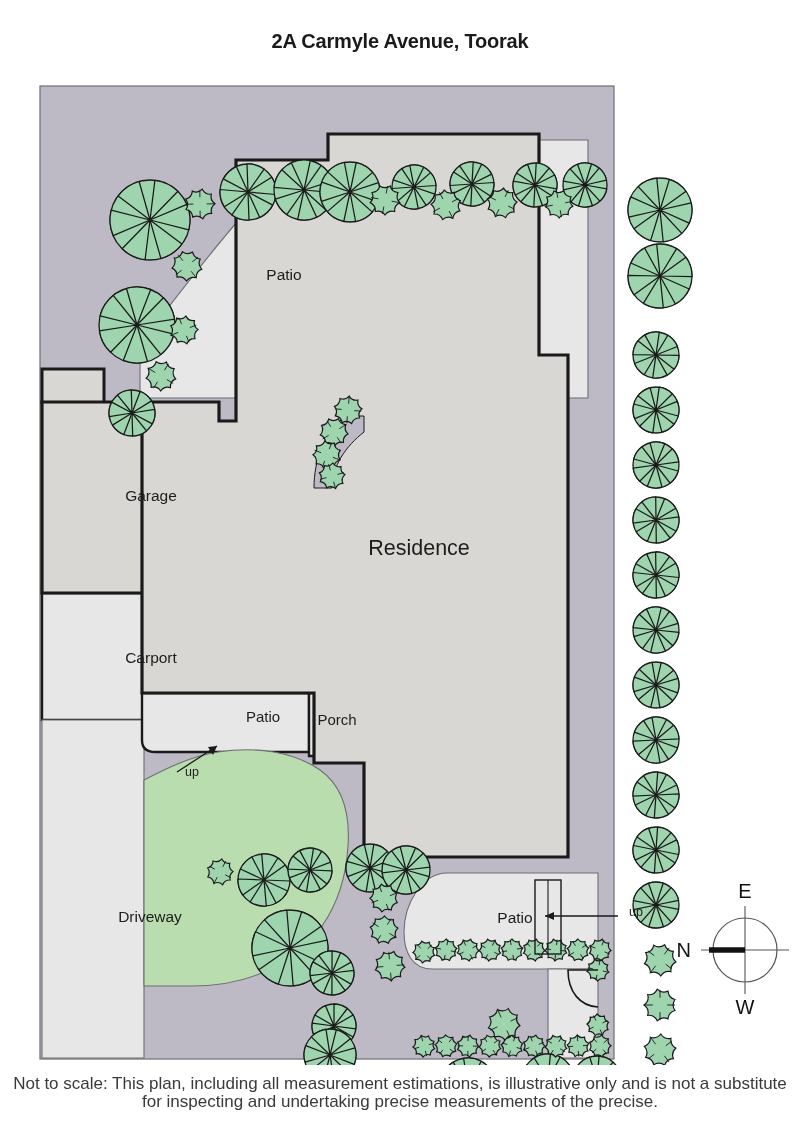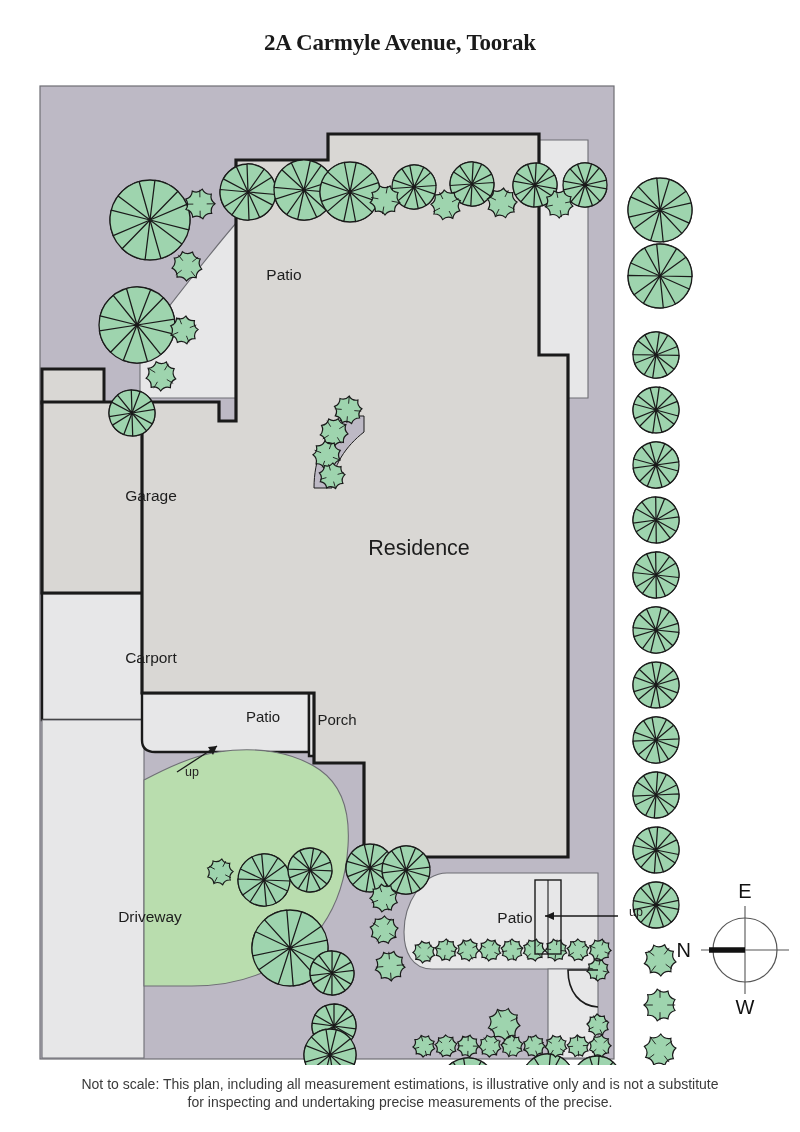--- a/index.html
+++ b/index.html
@@ -21,44 +21,44 @@
     height: 1132px;
     position: relative;
     background: #ffffff;
   }
   .plan-title {
     position: absolute;
     top: 30px;
     left: 0;
     width: 800px;
     text-align: center;
-    font-family: Liberation Serif, serif;
+    font-family: Liberation Sans, sans-serif;
     font-weight: bold;
-    font-size: 23px;
+    font-size: 20px;
     letter-spacing: -0.2px;
     color: #1a1a1a;
   }
   .plan-stage {
     position: absolute;
     top: 80px;
     left: 0;
     width: 800px;
     height: 985px;
     padding-left: 32px;
   }
   .plan-stage svg {
     display: block;
   }
   .footer-note {
     position: absolute;
     top: 1075px;
     left: 0;
     width: 800px;
     text-align: center;
-    font-size: 14px;
+    font-size: 17px;
     line-height: 18px;
     color: #3a3a3a;
   }
   .footer-note span { display: block; }
   .room-label {
     font-family: "Liberation Sans", sans-serif;
     fill: #1d1d1d;
   }
 </style>
 </head>

